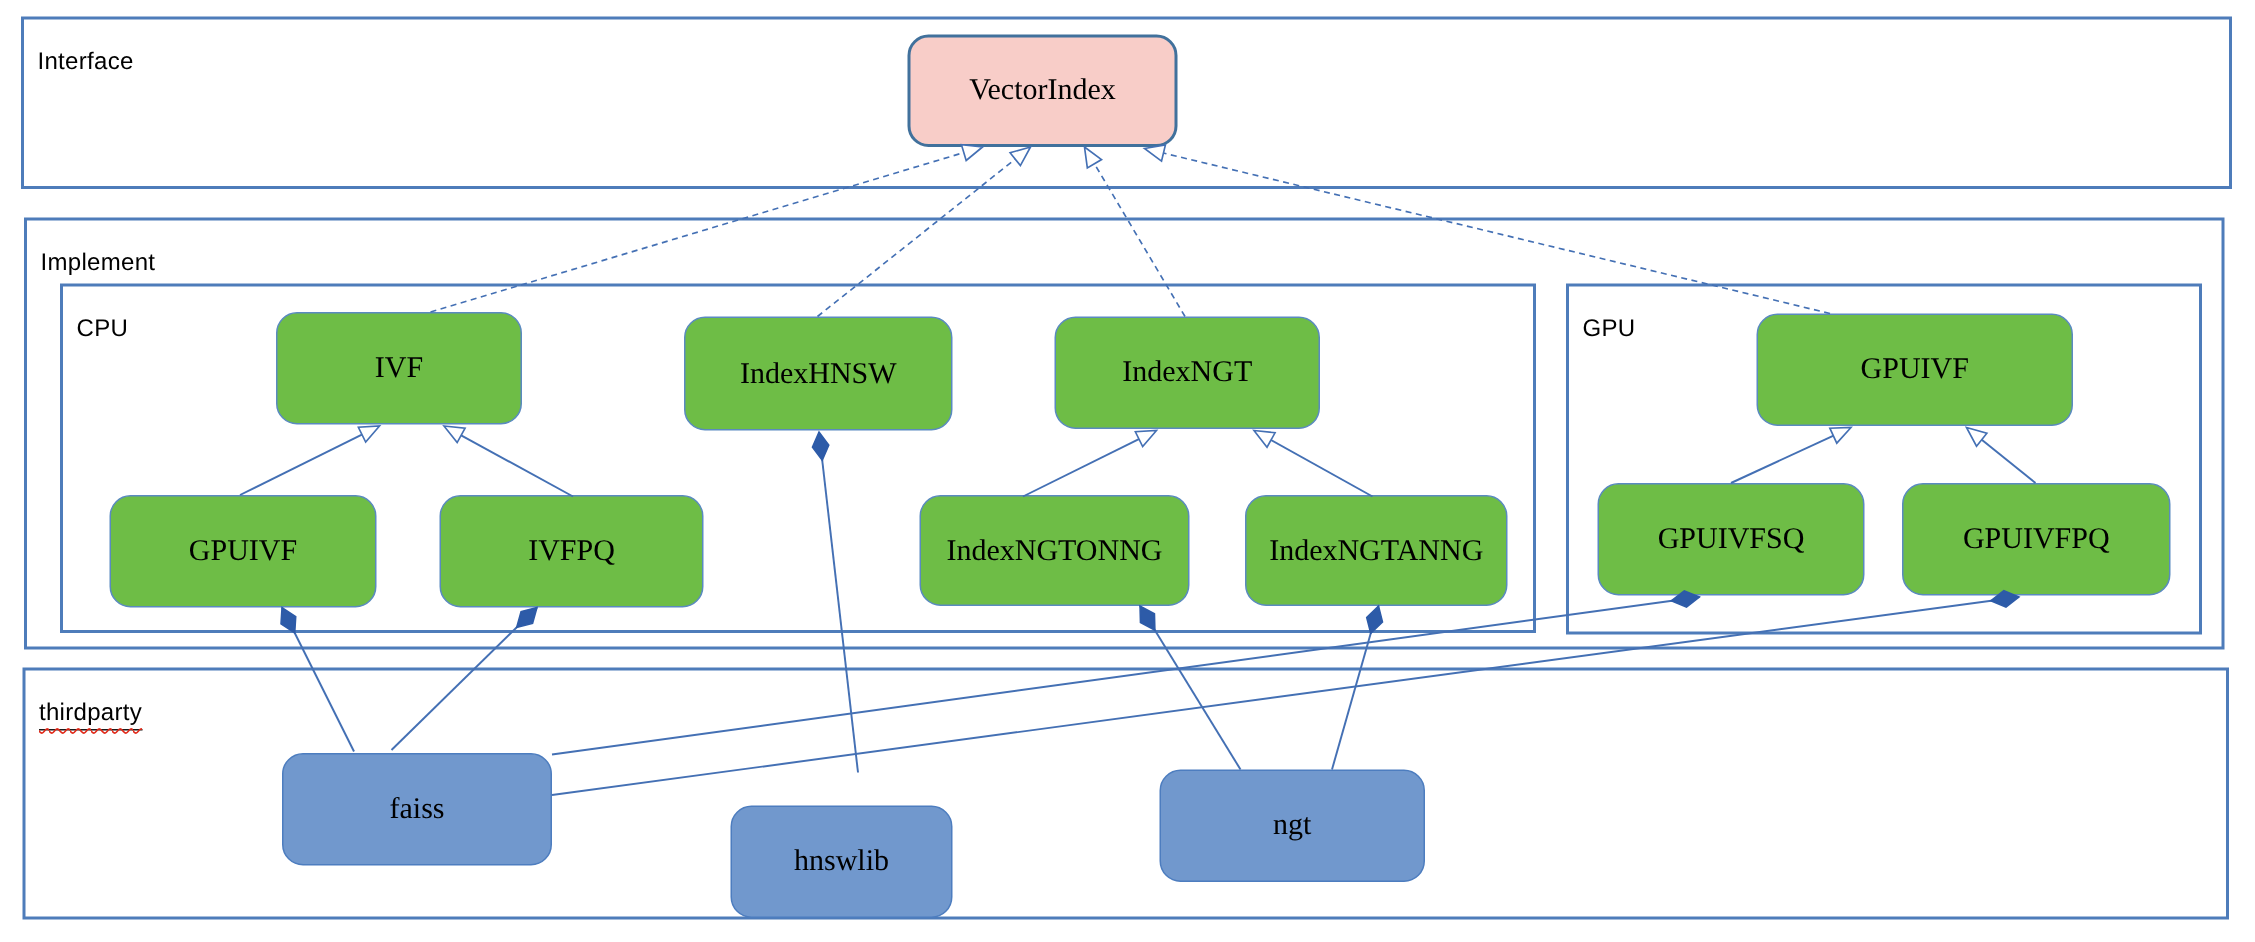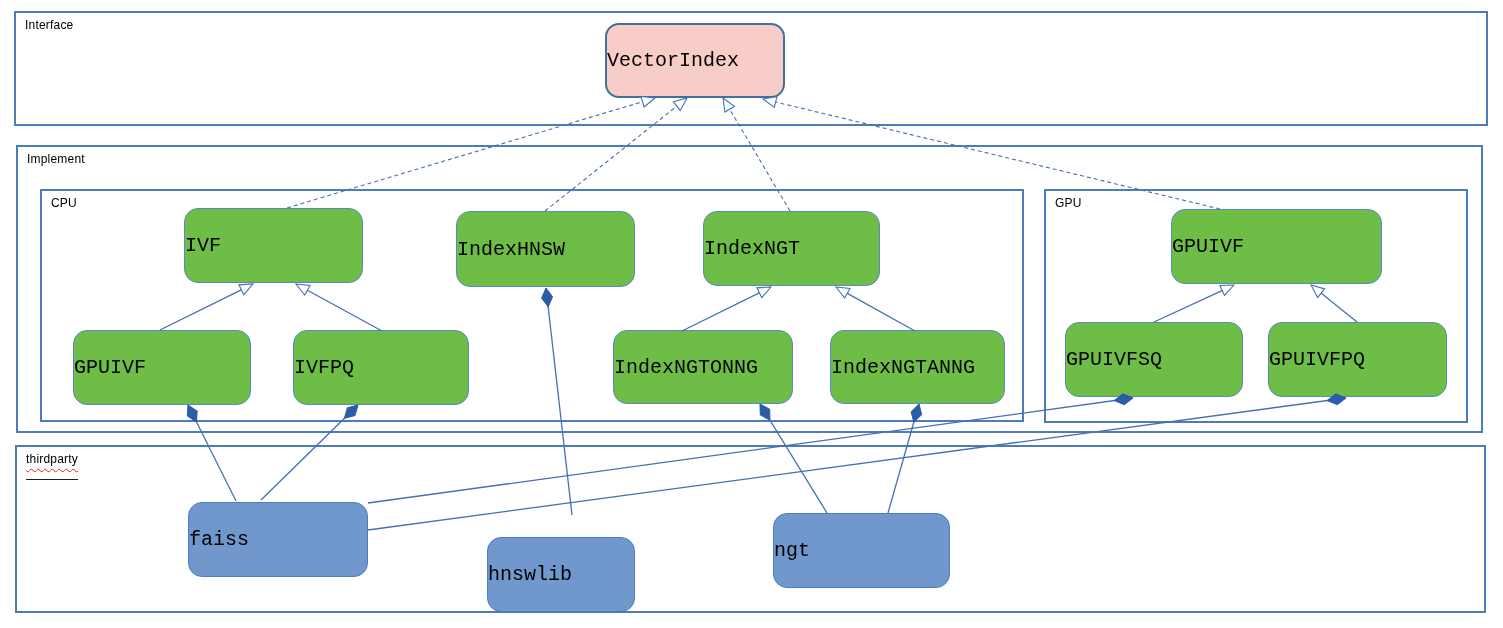--- a/index.html
+++ b/index.html
@@ -5,36 +5,36 @@
   html,body{margin:0;padding:0;}
   body{
     width:1503px;height:628px;position:relative;background:#ffffff;
     font-family:"Liberation Sans",sans-serif;overflow:hidden;
   }
   .container{
     position:absolute;border:2px solid var(--container-border,#4e7cba);
     background:transparent;box-sizing:border-box;z-index:1;
   }
   .clabel{
-    position:absolute;top:5px;left:9px;font-size:12px;color:#000;
+    position:absolute;top:20px;left:9px;font-size:16px;color:#000;
     letter-spacing:0.2px;white-space:nowrap;
   }
   .clabel.misspelled{
     border-bottom:1px solid #1a1a1a;
     text-decoration:underline;
     text-decoration-style:wavy;
     text-decoration-color:var(--squiggle,#e02818);
     text-decoration-thickness:1px;
     text-underline-offset:5px;
-    padding-bottom:13px;
+    padding-bottom:1px;
   }
   .node{
     position:absolute;box-sizing:border-box;border-radius:14px;z-index:2;
-    display:flex;align-items:center;justify-content:flex-start;
-    font-family:Liberation Mono, monospace;font-size:20px;color:#000;
+    display:flex;align-items:center;justify-content:center;
+    font-family:Liberation Serif, serif;font-size:20px;color:#000;
   }
   .node.green{background:var(--green-fill,#6ebd46);border:1.5px solid var(--green-border,#5a8ac0);}
   .node.blue {background:var(--blue-fill,#7198cd); border:1.5px solid var(--blue-border,#4d7dbf);}
   .node.pink {background:var(--pink-fill,#f8cdc8); border:2px solid var(--pink-border,#41719c);}
   #connectors{position:absolute;left:0;top:0;z-index:3;pointer-events:none;}
 </style>
 </head>
 <body>
 
 <div class="container" style="left:14px;top:11px;width:1474px;height:115px;">
@@ -54,21 +54,21 @@
 </div>
 
 <div class="container" style="left:15px;top:445px;width:1471px;height:168px;">
   <span class="clabel misspelled">thirdparty</span>
 </div>
 
 <div class="node pink" style="left:605px;top:23px;width:180px;height:75px;">
   <span>VectorIndex</span>
 </div>
 
-<div class="node green" style="left:184px;top:208px;width:179px;height:75px;">
+<div class="node green" style="left:184px;top:208px;width:164px;height:75px;">
   <span>IVF</span>
 </div>
 <div class="node green" style="left:456px;top:211px;width:179px;height:76px;">
   <span>IndexHNSW</span>
 </div>
 <div class="node green" style="left:703px;top:211px;width:177px;height:75px;">
   <span>IndexNGT</span>
 </div>
 <div class="node green" style="left:1171px;top:209px;width:211px;height:75px;">
   <span>GPUIVF</span>

